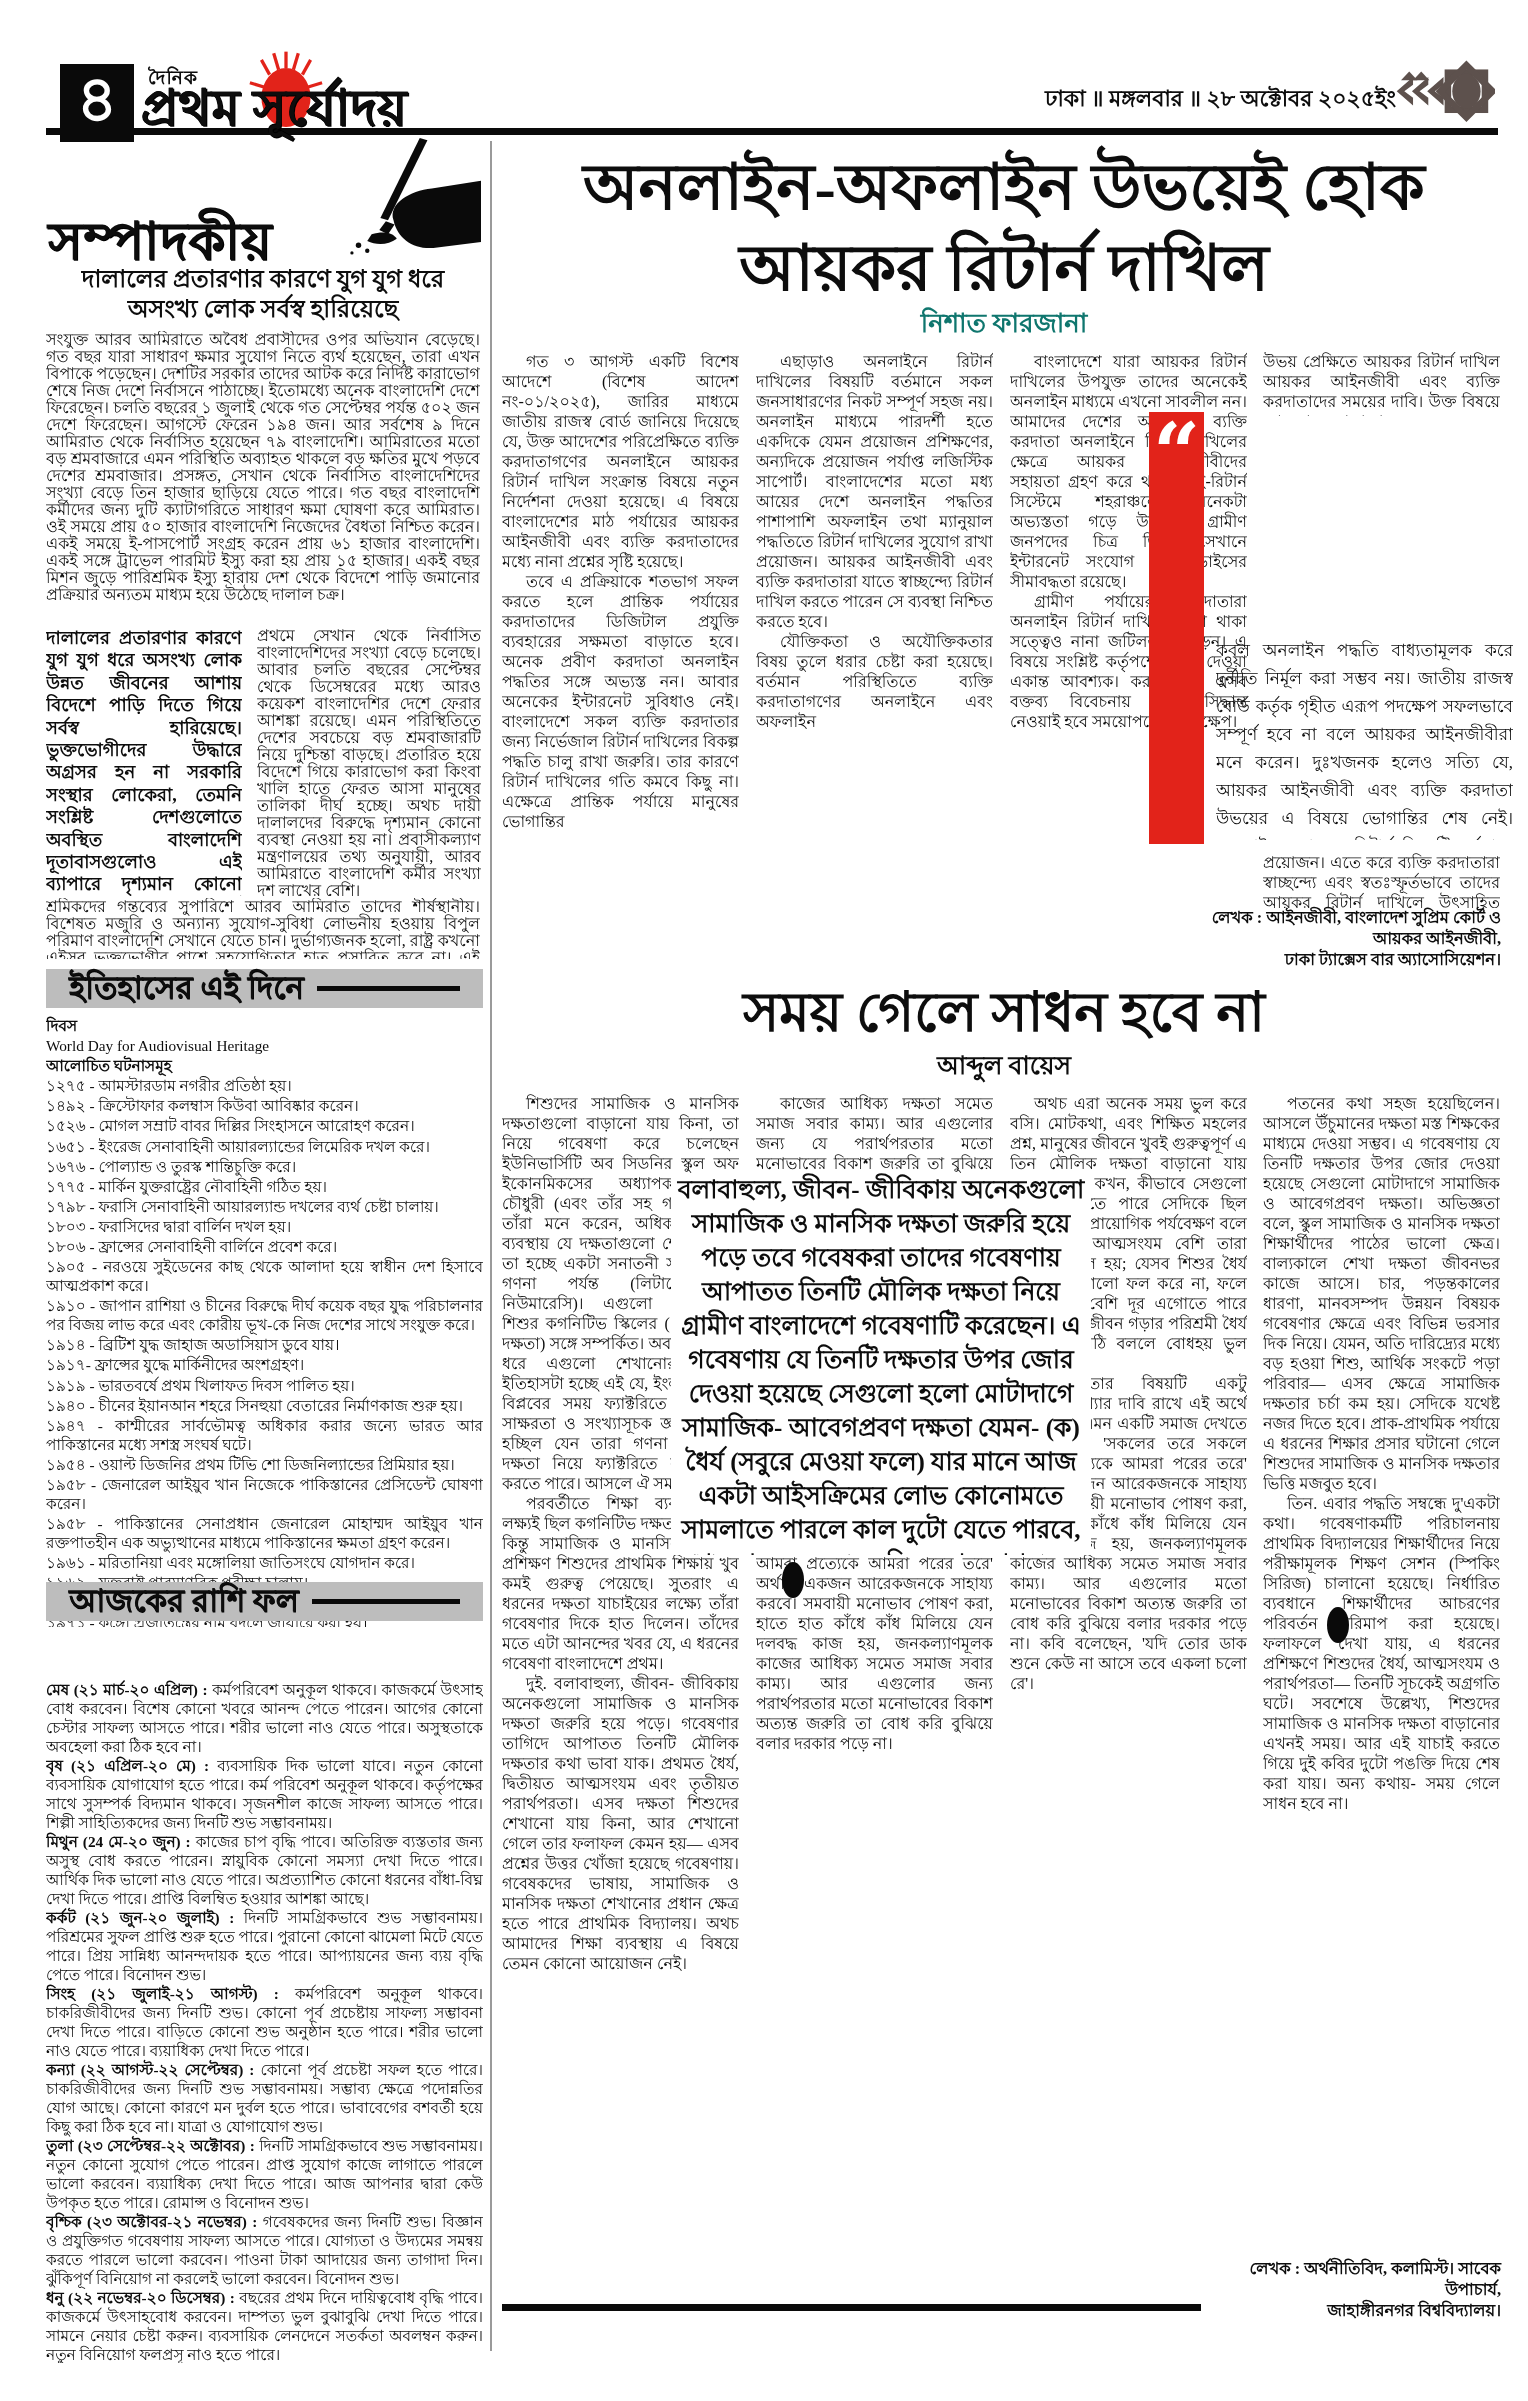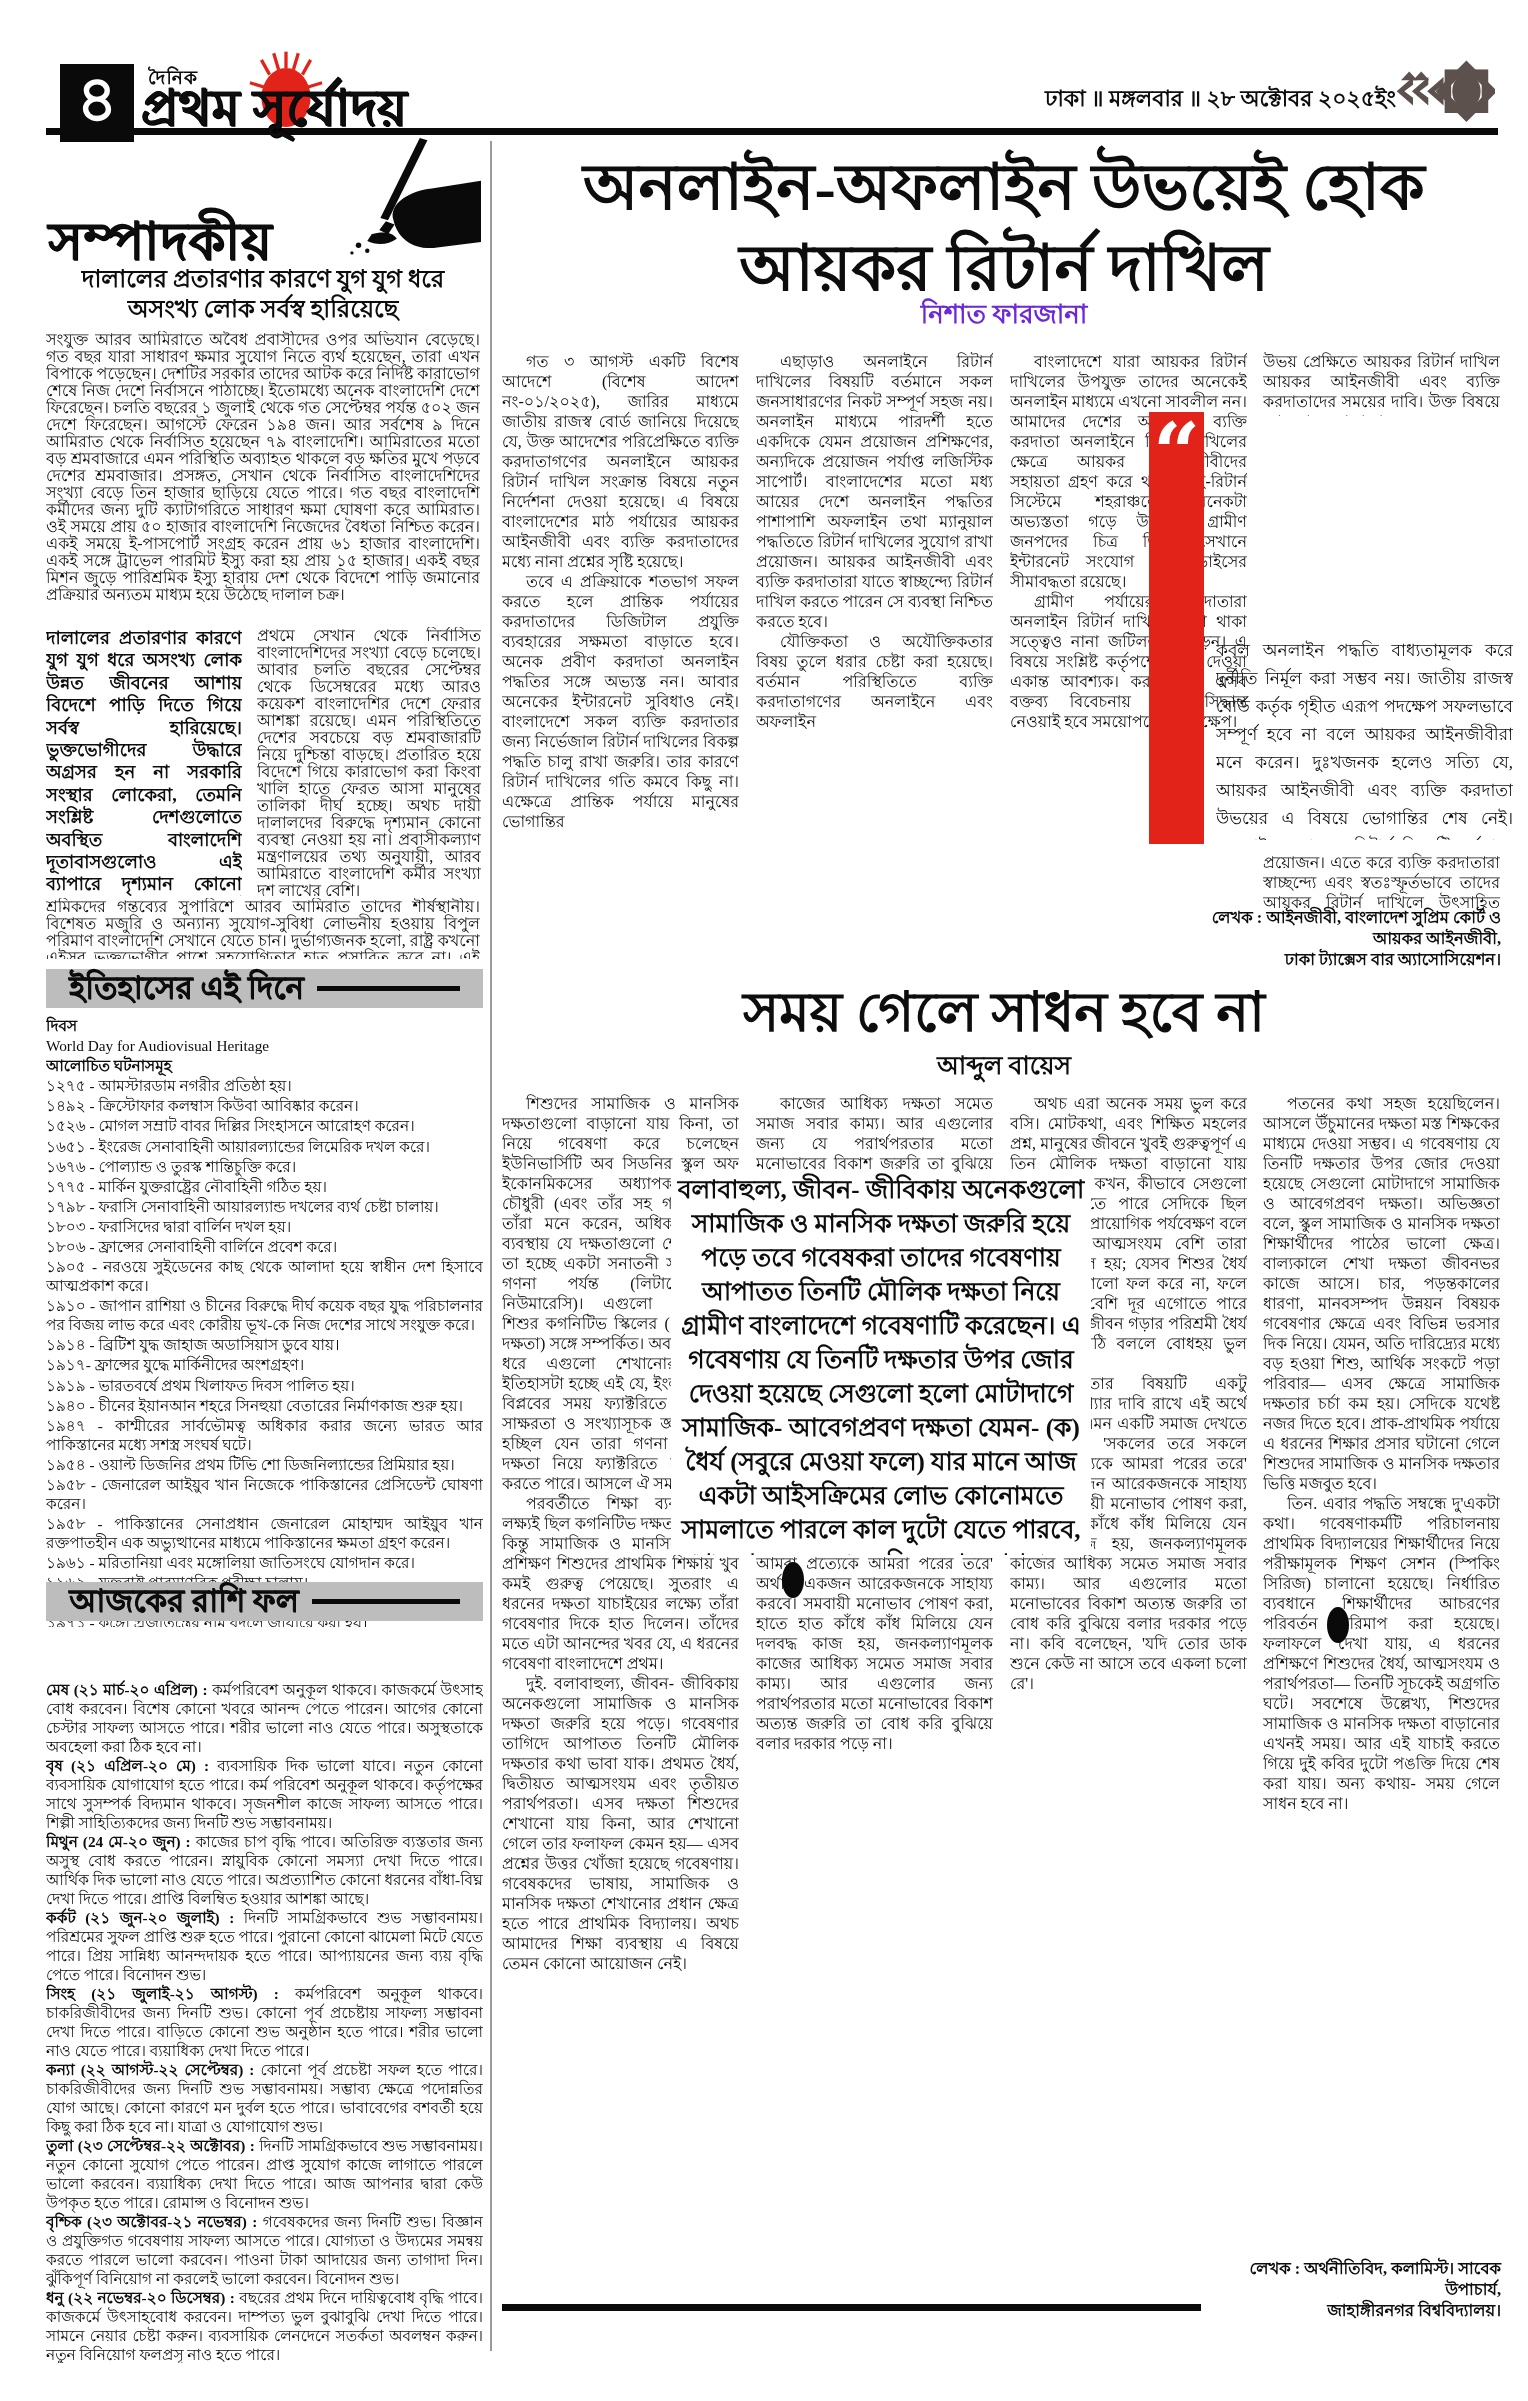--- a/index.html
+++ b/index.html
@@ -38,21 +38,21 @@
   .horo-band{top:1582px;}
   .hist-sub{font-weight:bold;font-size:17.5px;}
   .hist-day{font-size:23px;}
   .hist-wrap{left:46px;top:1016px;width:437px;height:611px;overflow:hidden;}
   .hist-wrap p{margin:0 0 1.1px 0;font-size:15.3px;line-height:19px;text-align:justify;}
   .horo-wrap{left:46px;top:1680px;width:437px;height:683px;overflow:hidden;}
   .horo-wrap p{margin:0;font-size:15.3px;line-height:19px;text-align:justify;}
   
   .a1-h1{left:502px;top:138px;width:1004px;text-align:center;font-size:64px;font-weight:bold;white-space:nowrap;}
   .a1-h2{left:502px;top:219px;width:1004px;text-align:center;font-size:64px;font-weight:bold;white-space:nowrap;}
-  .a1-by{left:502px;top:294px;width:1004px;text-align:center;font-size:26px;font-weight:bold;color:#6d28d9;}
+  .a1-by{left:502px;top:303px;width:1004px;text-align:center;font-size:26px;font-weight:bold;color:#0f766e;}
   .col{font-size:16px;line-height:20px;text-align:justify;overflow:hidden;}
   .col p{margin:0 0 0 0;text-indent:24px;}
   .c1{left:502px;width:237px;} .c2{left:756px;width:237px;}
   .c3{left:1010px;width:237px;} .c4{left:1263px;width:237px;}
   .a1col{top:352px;height:594px;}
   .a1c4a{top:352px;height:64px;}
   .a1c4b{top:853px;height:55px;}
   .credit{font-weight:bold;text-align:right;font-size:16.4px;line-height:21px;}
   .a1credit{left:1201px;top:907px;width:300px;}
   .quote-bar{left:1149px;top:412px;width:55px;height:432px;background:#e2231a;}

